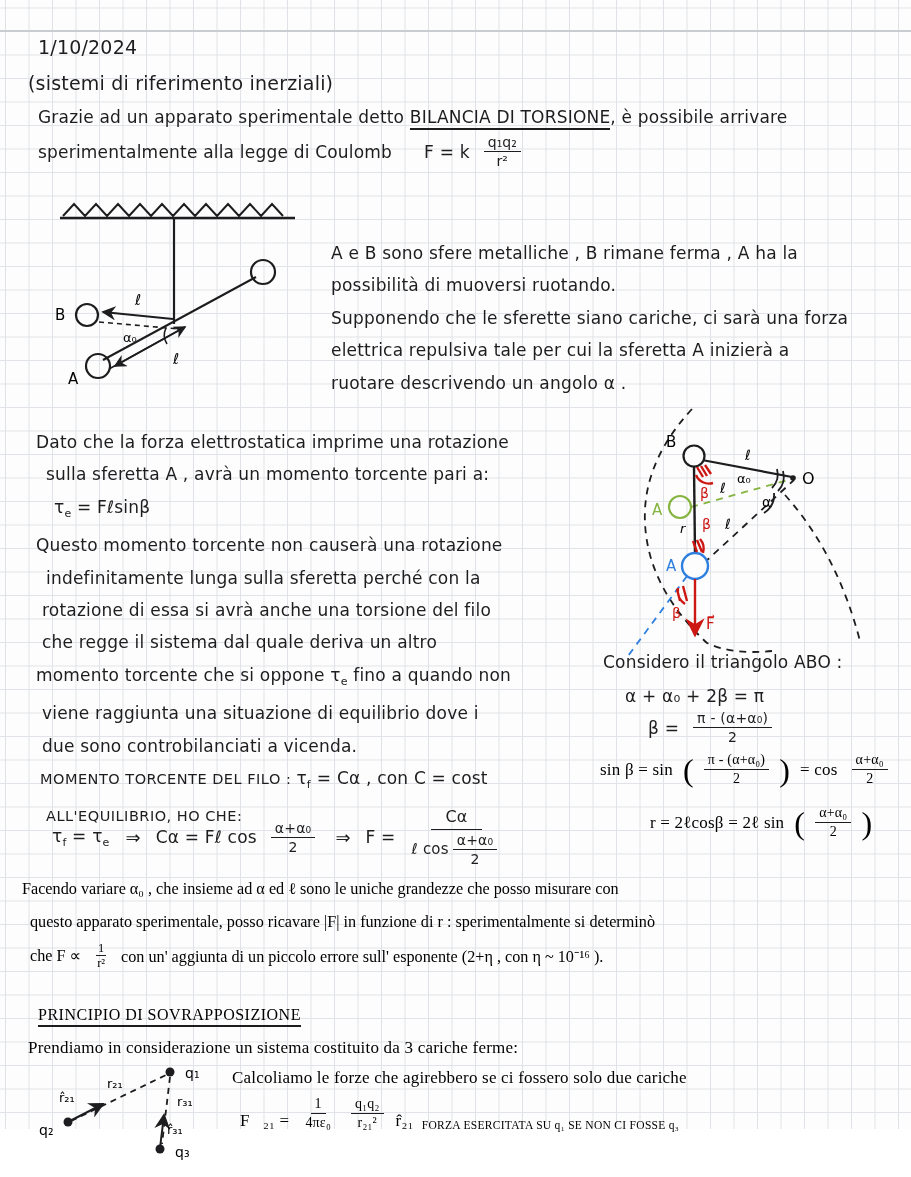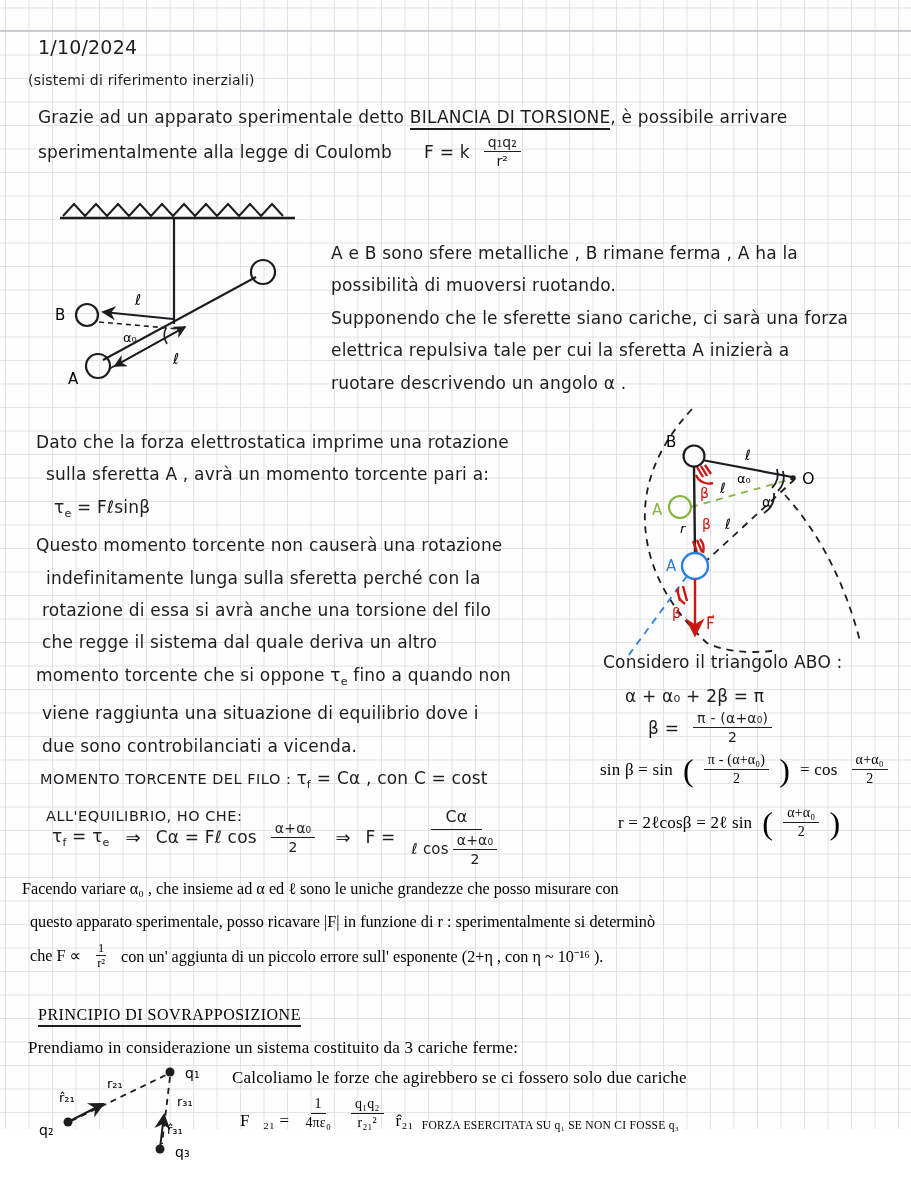--- a/index.html
+++ b/index.html
@@ -36,21 +36,21 @@
   .rule-top{position:absolute; left:0; top:30px; width:100%; height:1.5px; background:#c9ccd1;}
   svg text{font-family:"DejaVu Sans", sans-serif;}
 </style>
 </head>
 <body>
 
 <div class="page">
   <div class="rule-top"></div>
 
   <div class="abs hw line" style="left:38px; top:36px; font-size:19px;">1/10/2024</div>
-  <div class="abs hw line" style="left:28px; top:72px; font-size:14px;">(sistemi di riferimento inerziali)</div>
+  <div class="abs hw line" style="left:28px; top:72px; font-size:19px;">(sistemi di riferimento inerziali)</div>
 
   <div class="abs hw line" style="left:38px; top:107px;">
     <span>Grazie ad un apparato sperimentale detto </span><span class="underline">BILANCIA DI TORSIONE</span><span>, è possibile arrivare</span>
   </div>
   <div class="abs eqrow" style="left:38px; top:134px;">
     <span class="hw">sperimentalmente alla legge di Coulomb</span>
     <span class="hw" style="margin-left:22px;">F = k</span>
     <span class="frac">
       <span class="num">q₁q₂</span>
       <span class="den">r²</span>
@@ -182,21 +182,21 @@
       <span class="num">π - (α+α₀)</span>
       <span class="den">2</span>
     </span>
     <span class="paren">)</span>
     <span>= cos</span>
     <span class="frac">
       <span class="num">α+α₀</span>
       <span class="den">2</span>
     </span>
   </div>
-  <div class="abs eqrow hw" style="left:618px; top:805px;text-align:right;">
+  <div class="abs eqrow hw" style="left:650px; top:805px;text-align:right;">
     <span>r = 2ℓcosβ = 2ℓ sin</span>
     <span class="paren">(</span>
     <span class="frac" style="margin:0;">
       <span class="num">α+α₀</span>
       <span class="den">2</span>
     </span>
     <span class="paren">)</span>
   </div>
 
   <div class="abs hw-sm line" style="left:22px; top:880px;">Facendo variare α₀ , che insieme ad α ed ℓ sono le uniche grandezze che posso misurare con</div>

